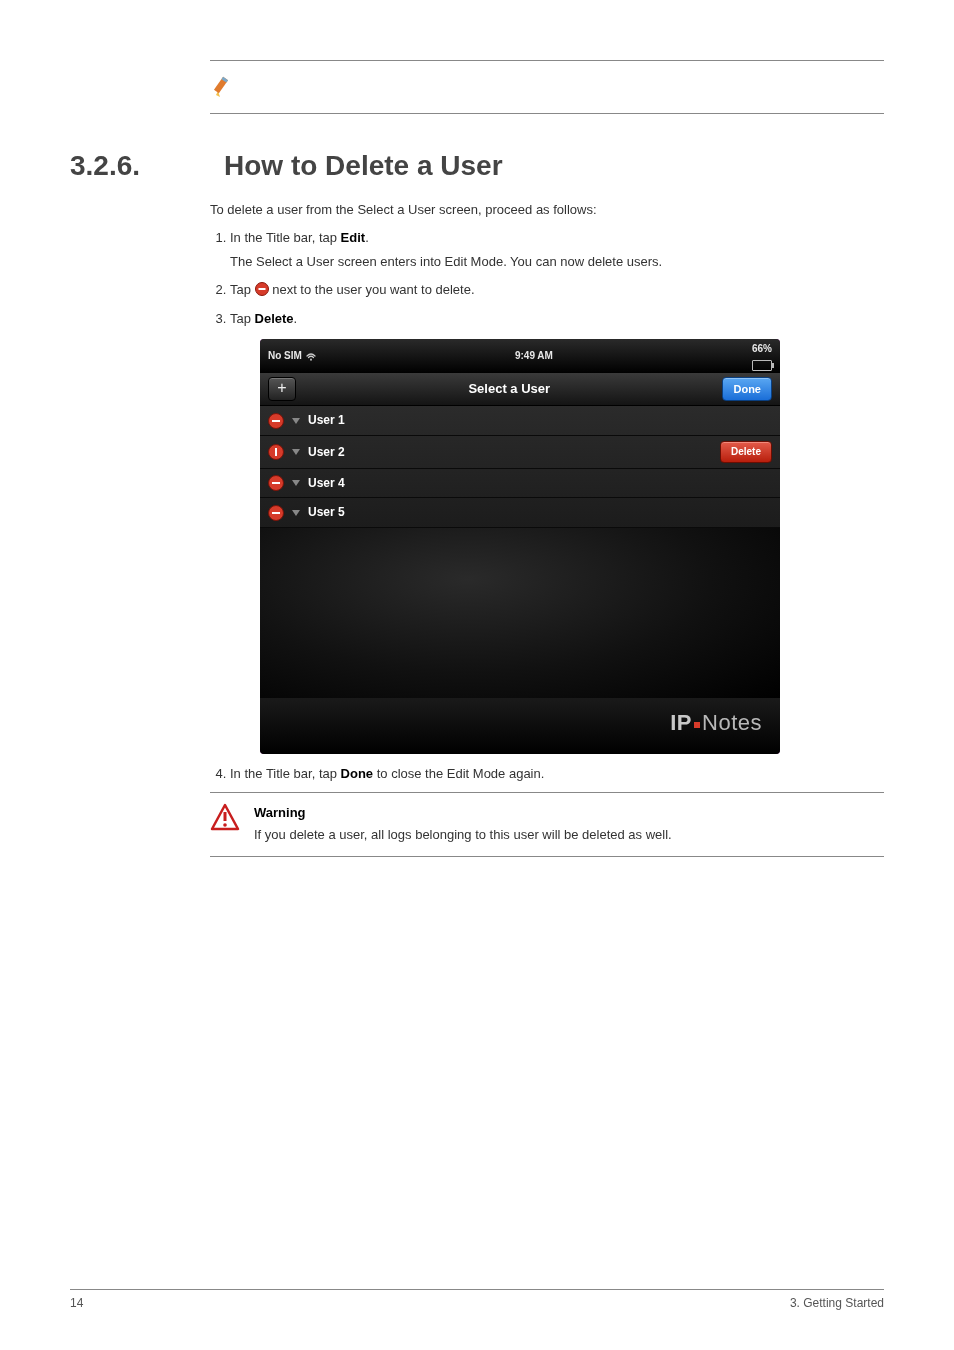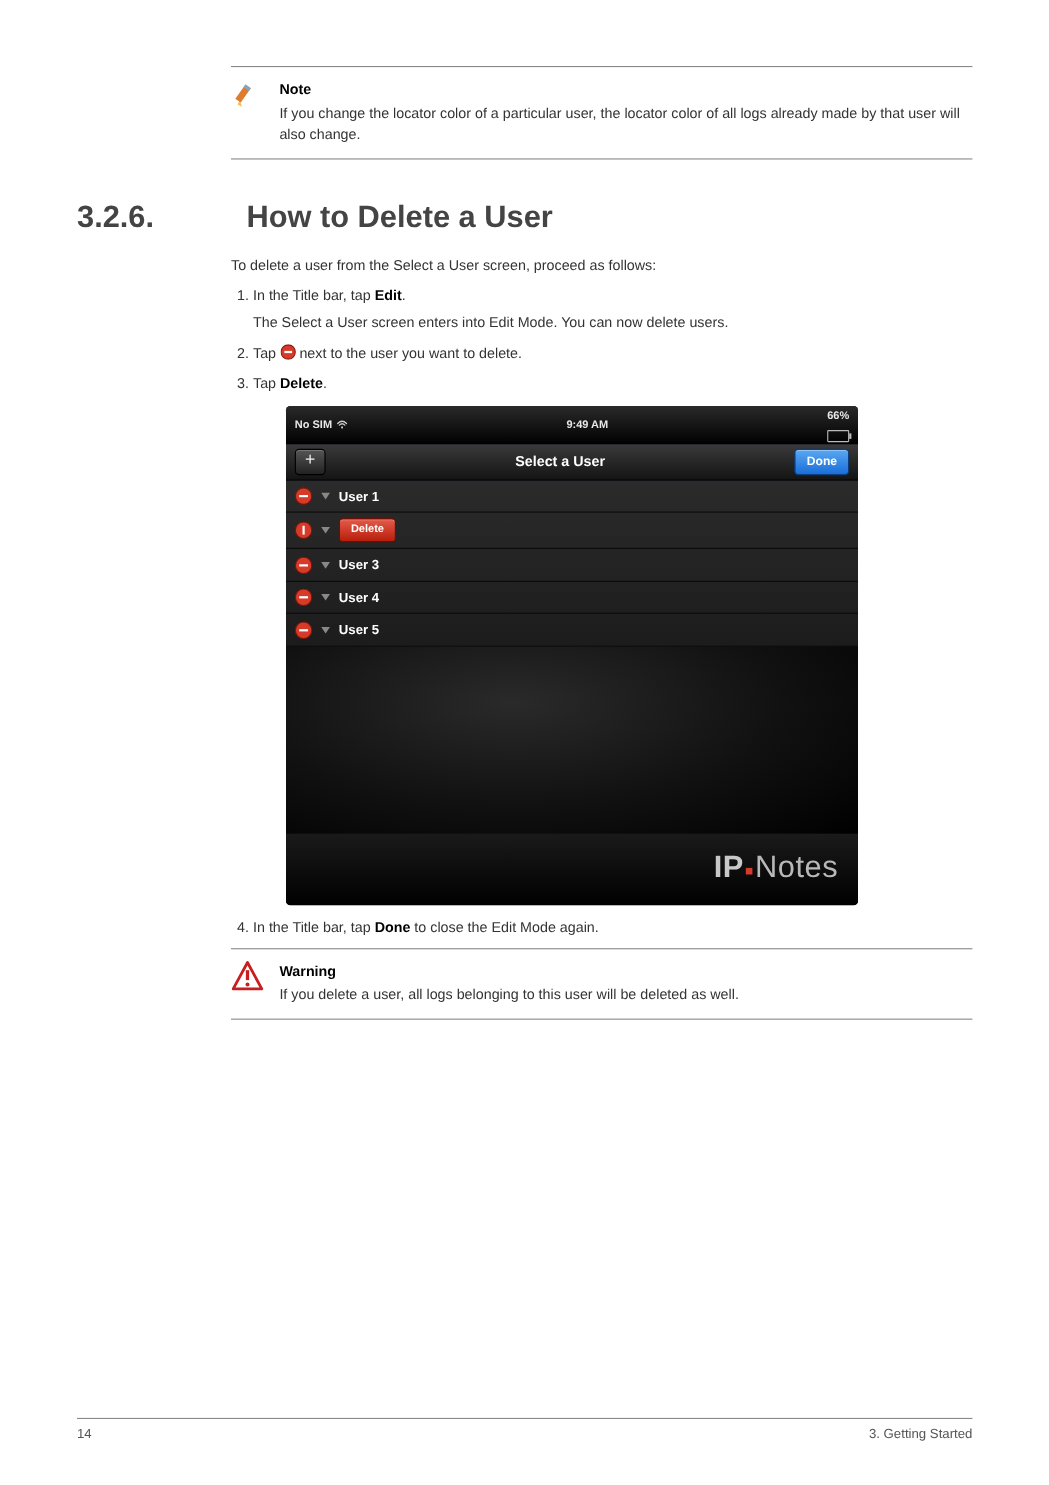--- a/index.html
+++ b/index.html
@@ -78,21 +78,21 @@
   .bold { font-weight: bold; color:#000; }
   .inline-minus {
     display: inline-block;
     width: 14px; height: 14px;
     vertical-align: -2px;
   }
   
   .app-shot {
     margin: 10px 0 10px 30px;
     width: 520px;
-    background: #0f172a;
+    background: #701a75;
     border-radius: 4px;
     overflow: hidden;
     font-family: "Helvetica Neue", Arial, sans-serif;
   }
   .statusbar {
     display: flex;
     justify-content: space-between;
     align-items: center;
     color: #e8e8e8;
     font-size: 10px;
@@ -158,21 +158,21 @@
     border:1px solid #6b0e03; border-radius:4px;
     color:#fff; font-size:10px; font-weight:bold; line-height:20px;
     box-shadow: inset 0 1px 0 #f28a7c;
   }
   .app-spacer { height: 170px; background: radial-gradient(ellipse at 40% 30%, #2a2a2a 0%, #111 55%, #000 100%); }
   .app-footer {
     text-align:right; padding:8px 18px 14px 0;
     background: linear-gradient(#1a1a1a,#000);
   }
   .ipnotes {
-    font-size:28px; font-weight:300; color:#b8b8b8;
+    font-size:22px; font-weight:300; color:#b8b8b8;
     letter-spacing:0.5px;
   }
   .ipnotes .ip { font-weight:800; color:#c8c8c8; }
   .ipnotes .dot {
     display:inline-block; width:6px; height:6px;
     background:#d63b2a; vertical-align:2px; margin:0 2px;
   }
   .page-footer {
     position:absolute; bottom:40px; left:70px; right:70px;
     border-top:1px solid #888;
@@ -187,24 +187,20 @@
 
 
   <div class="note-block">
     <span class="note-icon">
       <svg width="30" height="30" viewBox="0 0 30 30">
         <polygon points="6,24 10,26 8,20" fill="#f3c04a"></polygon>
         <rect x="8" y="6" width="6" height="16" transform="rotate(35 11 14)" fill="#e07b2e"></rect>
         <rect x="8" y="6" width="6" height="3" transform="rotate(35 11 14)" fill="#7aa8c9"></rect>
       </svg>
     </span>
-    <div class="note-body">
-      <div class="note-title">Note</div>
-      <div>If you change the locator color of a particular user, the locator color of all logs already made by that user will also change.</div>
-    </div>
   </div>
 
   <div class="h-sec">
     <span class="h-num">3.2.6.</span>
     <span class="h-title">How to Delete a User</span>
   </div>
 
   <div class="body-text">
     <p>To delete a user from the Select a User screen, proceed as follows:</p>
     <ol class="steps">
@@ -252,29 +248,22 @@
                   </svg></span>
                 <span class="tri"></span>
                 <span class="uname">User 1</span>
               </div>
               <div class="row">
                 <span class="vert"><svg width="16" height="16" viewBox="0 0 16 16">
                     <circle cx="8" cy="8" r="7.5" fill="#d63b2a" stroke="#7a140a"></circle>
                     <rect x="7" y="4" width="2" height="8" fill="#fff"></rect>
                   </svg></span>
                 <span class="tri"></span>
+                <span class="uname">User 2</span>
                 <span class="del-btn">Delete</span>
-              </div>
-              <div class="row">
-                <span class="minus"><svg width="16" height="16" viewBox="0 0 16 16">
-                    <circle cx="8" cy="8" r="7.5" fill="#d63b2a" stroke="#7a140a"></circle>
-                    <rect x="4" y="7" width="8" height="2" fill="#fff"></rect>
-                  </svg></span>
-                <span class="tri"></span>
-                <span class="uname">User 3</span>
               </div>
               <div class="row">
                 <span class="minus"><svg width="16" height="16" viewBox="0 0 16 16">
                     <circle cx="8" cy="8" r="7.5" fill="#d63b2a" stroke="#7a140a"></circle>
                     <rect x="4" y="7" width="8" height="2" fill="#fff"></rect>
                   </svg></span>
                 <span class="tri"></span>
                 <span class="uname">User 4</span>
               </div>
               <div class="row">

